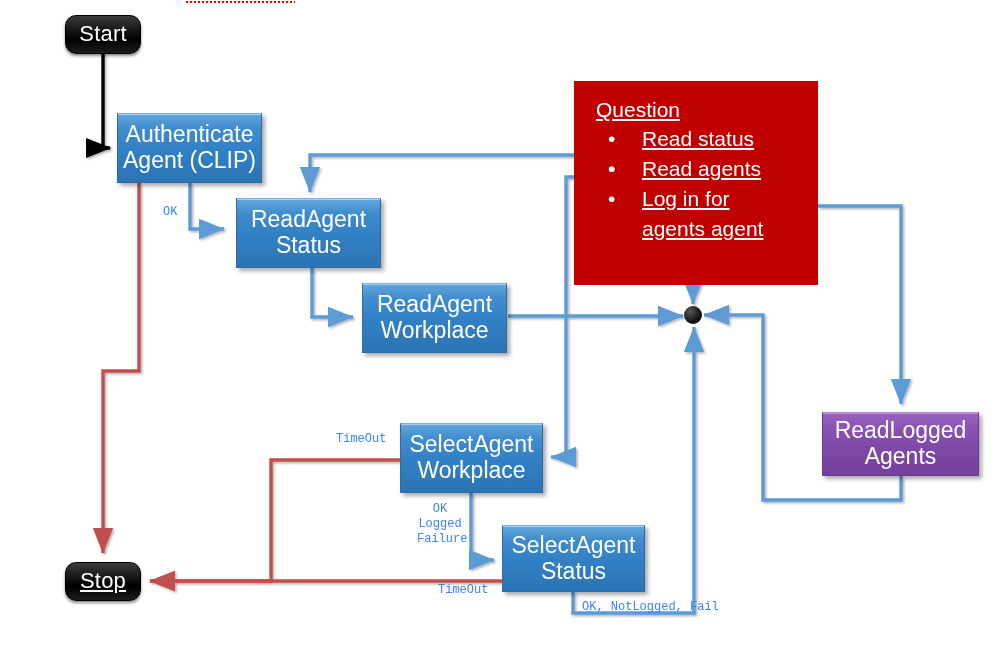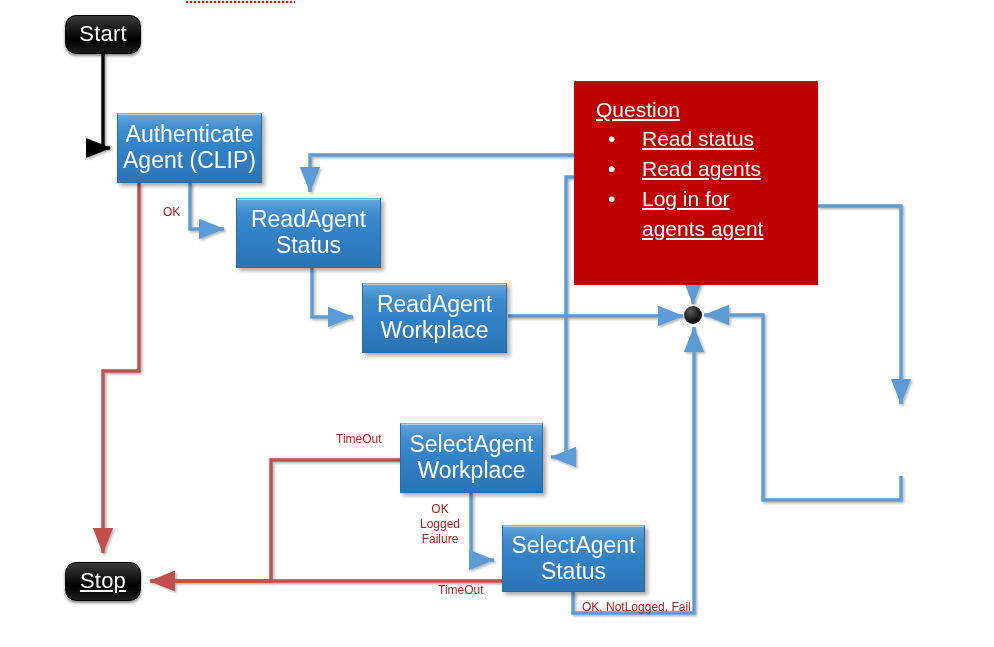--- a/index.html
+++ b/index.html
@@ -102,25 +102,26 @@
   }
   .note-list li .sub {
     display: block;
     padding-left: 0;
   }
 
   
   .edge-label {
     position: absolute;
     font-size: 12px;
-    color: #b91c1c;
+    color: #3b82f6;
     white-space: pre;
     line-height: 1.25;
     z-index: 6;
     background: transparent;
+    font-family: Liberation Mono, monospace;
   }
   .edge-label.center { text-align: center; }
 
   
   .junction {
     position: absolute;
     width: 18px;
     height: 18px;
     border-radius: 50%;
     background: radial-gradient(circle at 34% 30%, #5a5a5a 0%, #181818 55%, #000000 100%);
@@ -229,20 +230,26 @@
     </span>
   </div>
 
   <div class="node process" style="left:502px; top:525px; width:143px; height:67px;">
     <span>
       <span>SelectAgent</span><br>
       <span>Status</span>
     </span>
   </div>
 
+  <div class="node process-alt" style="left:822px; top:412px; width:157px; height:64px;">
+    <span>
+      <span>ReadLogged</span><br>
+      <span>Agents</span>
+    </span>
+  </div>
 
   <div class="node note" style="left:574px; top:81px; width:244px; height:204px;">
     <div class="note-title">Question</div>
     <ul class="note-list">
       <li>
         <span class="bullet">•</span>
         <span>Read status</span>
       </li>
       <li>
         <span class="bullet">•</span>

